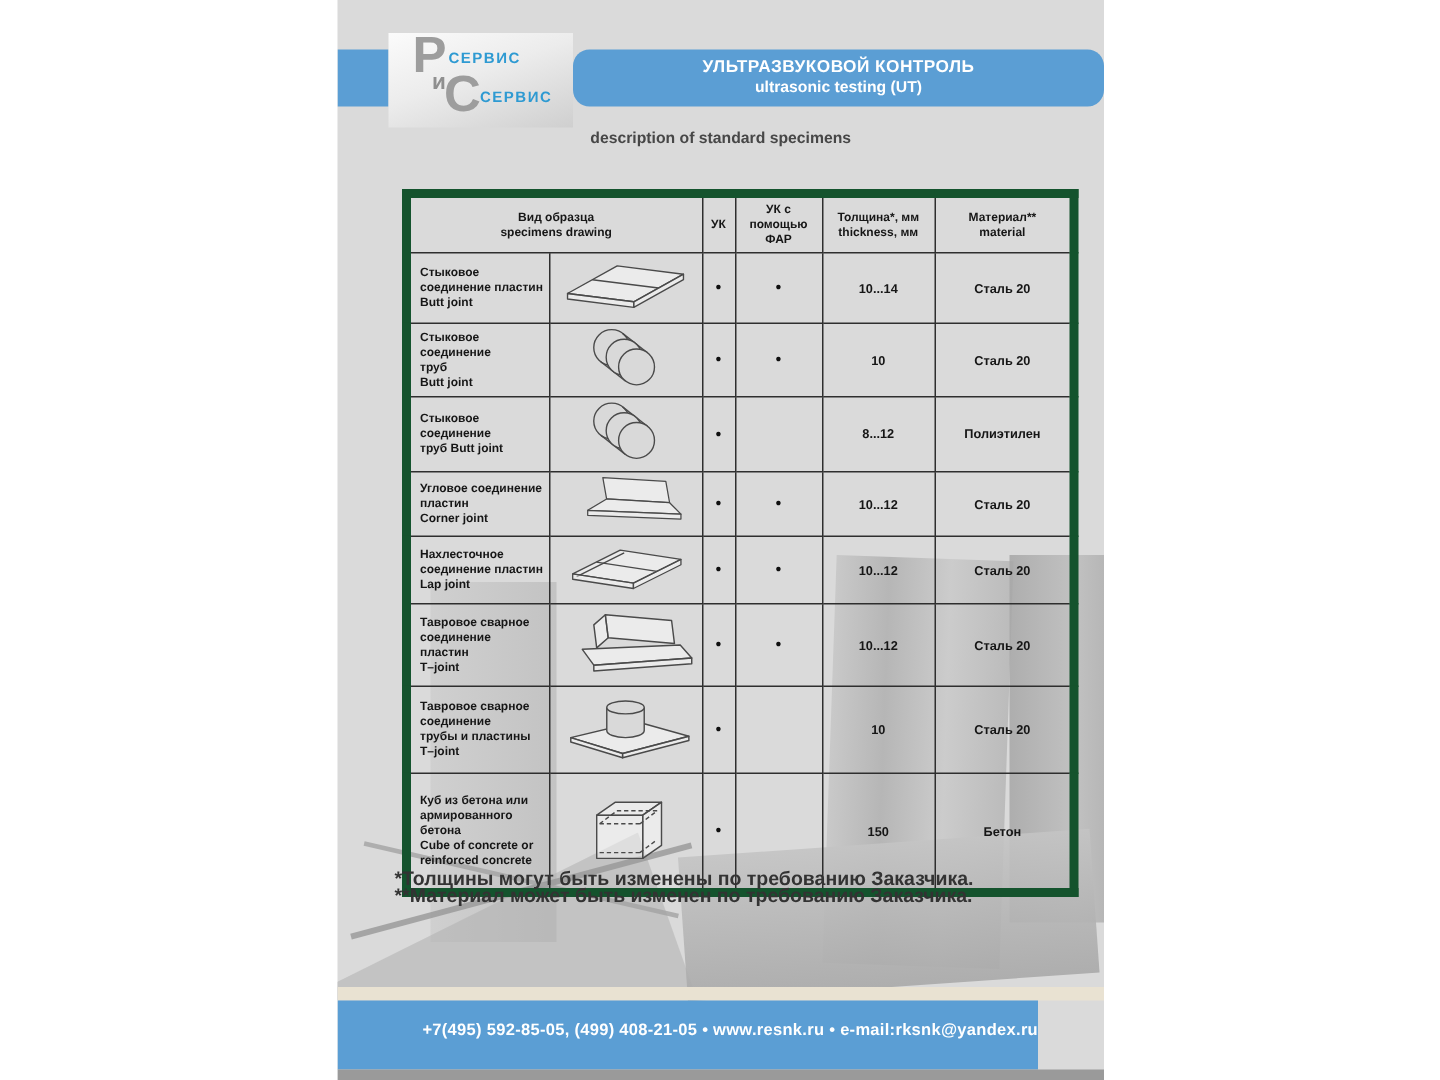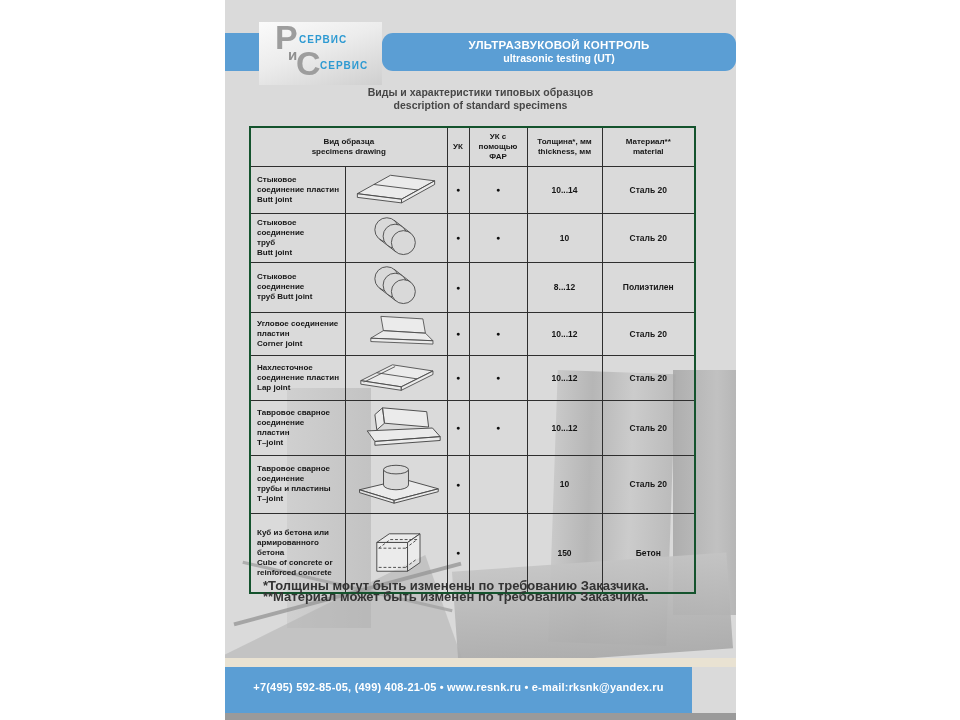--- a/index.html
+++ b/index.html
@@ -37,42 +37,42 @@
   .logo-s{left:37px;top:22px;font-size:34px;color:#9d9d9d;}
   .logo-word-bottom{left:61px;top:38px;font-size:10px;color:#2e9ad2;letter-spacing:1px;}
   .banner{position:absolute;left:157px;top:33px;width:354px;height:38px;background:#5b9ed4;z-index:1;
     color:#ffffff;text-align:center;font-weight:bold;box-sizing:border-box;padding-top:5px;border-radius:11px;}
   .banner .ln1{font-size:11.5px;line-height:14px;letter-spacing:.3px;}
   .banner .ln2{font-size:10.5px;line-height:13px;}
   .title{position:absolute;left:0;top:86px;width:511px;text-align:center;z-index:1;
     color:#474747;font-weight:bold;font-size:10.5px;line-height:13px;}
 
   
-  table{position:absolute;left:24px;top:126px;width:445px;z-index:2;
-    border-collapse:collapse;table-layout:fixed;border:2px solid #14532d;}
+  table{position:absolute;left:43px;top:126px;width:445px;z-index:2;
+    border-collapse:collapse;table-layout:fixed;border:6px solid #14532d;}
   th,td{border:1px solid #2e2e2e;vertical-align:middle;padding:0;color:#161616;}
   thead tr{height:39px;}
   th{font-size:8px;font-weight:bold;line-height:10px;white-space:pre-line;text-align:center;}
   td.name{font-size:8px;font-weight:bold;line-height:10px;white-space:pre-line;
     text-align:left;padding:3px 2px 3px 6px;}
   td.draw{text-align:center;}
   td.draw svg{display:block;margin:0 auto;}
   td.dot{text-align:center;font-size:7px;color:#0f0f0f;}
   td.val{text-align:center;font-size:8.5px;font-weight:bold;margin-left:20px;}
   svg .face{stroke:#4a4a4a;stroke-width:1;fill:rgba(255,255,255,0.45);stroke-linejoin:round;}
   svg .solid{stroke:#4a4a4a;stroke-width:1;fill:#d9d9d9;stroke-linejoin:round;}
   svg .ln{stroke:#4a4a4a;stroke-width:1;fill:none;}
   svg .dash{stroke:#4a4a4a;stroke-width:1;fill:none;stroke-dasharray:3,2;}
 
   
   .footnotes{position:absolute;left:38px;top:580px;z-index:2;
     font-size:13px;font-weight:bold;color:#333333;line-height:11px;}
   .tan-strip{position:absolute;left:0;top:658px;width:511px;height:9px;background:#e9e2d2;z-index:3;}
   .footer-bar{position:absolute;left:0;top:667px;width:467px;height:46px;background:#5b9ed4;z-index:3;
-    color:#ffffff;font-weight:bold;font-size:11px;text-align:center;line-height:40px;letter-spacing:.2px;}
+    color:#ffffff;font-weight:bold;font-size:11px;text-align:right;line-height:40px;letter-spacing:.2px;}
   .bottom-strip{position:absolute;left:0;top:713px;width:511px;height:7px;background:#9a9a9a;z-index:4;}
 </style>
 </head>
 <body>
 
 <div class="page">
 
   <div>
     <div class="wm wm-slab-left"></div>
     <div class="wm wm-slab-center"></div>
@@ -90,21 +90,20 @@
     <span class="logo-i">и</span>
     <span class="logo-s">С</span>
     <span class="logo-word-bottom">СЕРВИС</span>
   </div>
   <div class="banner">
     <div class="ln1">УЛЬТРАЗВУКОВОЙ КОНТРОЛЬ</div>
     <div class="ln2">ultrasonic testing (UT)</div>
   </div>
 
   <div class="title">
-    <div>Виды и характеристики типовых образцов</div>
     <div>description of standard specimens</div>
   </div>
 
   <table>
     <colgroup>
       <col style="width:95px">
         <col style="width:102px">
         <col style="width:22px">
       <col style="width:58px">
         <col style="width:75px">

